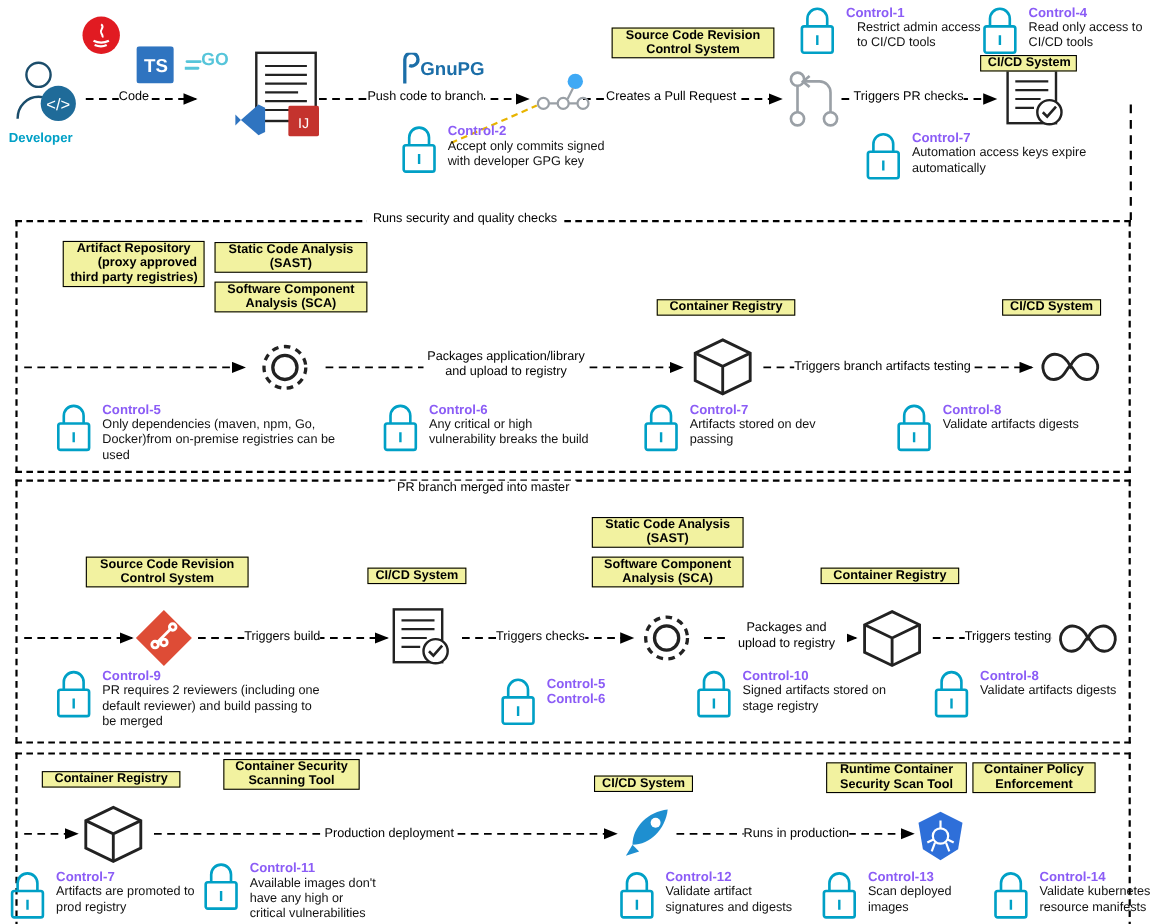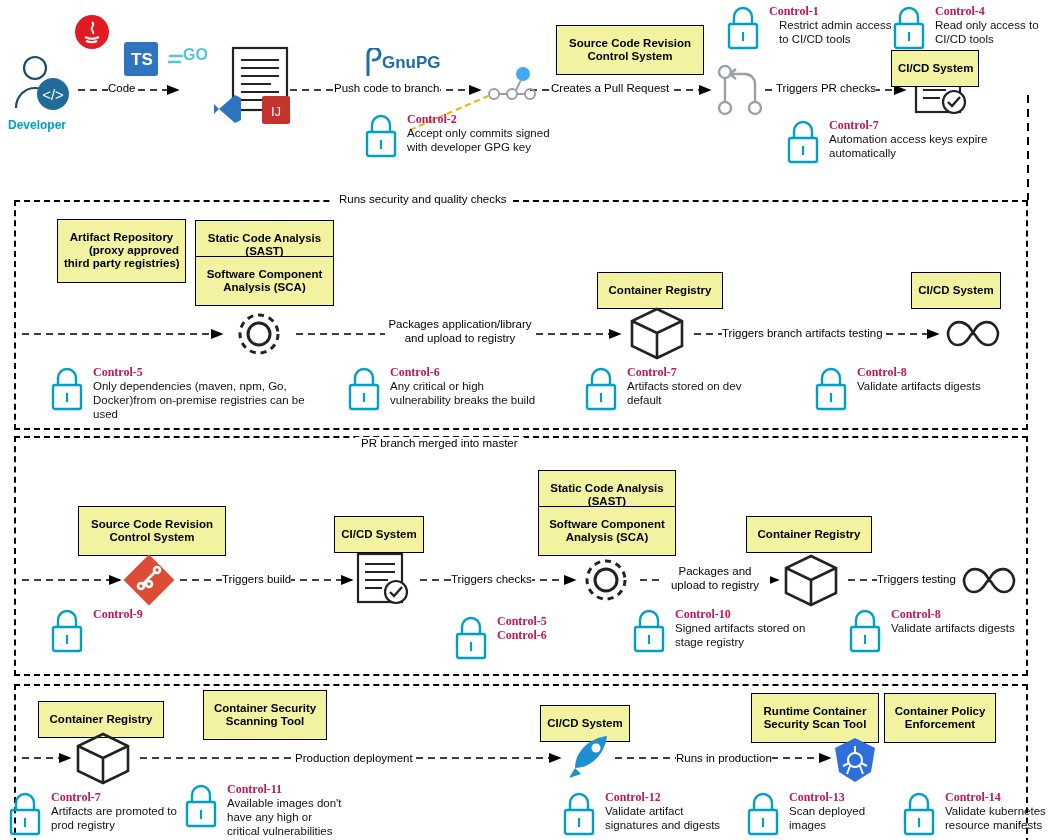--- a/index.html
+++ b/index.html
@@ -28,27 +28,27 @@
   }
   .tag{
     position:absolute;
     background:#f2f2a0;
     border:1px solid #000;
     color:#000;
     font-size:11.5px;
     font-weight:bold;
     text-align:center;
     line-height:1.15;
-    padding:11px 6px;
+    padding:0 6px;
     box-sizing:border-box;
     white-space:nowrap;
   }
   .ctrl{position:absolute;display:flex;align-items:flex-start;gap:7px;}
   .ctrl .txt{max-width:215px;}
-  .ctrl .ctitle{color:#be185d;font-weight:bold;font-size:12px;line-height:1.2;font-family:Liberation Serif, serif;}
+  .ctrl .ctitle{color:#8b5cf6;font-weight:bold;font-size:12px;line-height:1.2;}
   .ctrl .cdesc{color:#111;font-size:11.5px;line-height:1.22;}
   .lock{flex:0 0 auto;}
   .edge-label{
     position:absolute;
     background:#fff;
     font-size:11.5px;
     color:#000;
     line-height:1.2;
     white-space:nowrap;
     text-align:center;
@@ -346,21 +346,21 @@
 <div class="ctrl" style="left:582px;top:365px;">
   <span class="lock">
     <svg width="38" height="46" viewBox="0 0 38 46">
         <path d="M10 20 V13 a9 9 0 0 1 18 0 V20" fill="none" stroke="#00a0c6" stroke-width="2.4"></path>
         <rect x="5" y="20" width="28" height="24" rx="2" fill="none" stroke="#00a0c6" stroke-width="2.4"></rect>
         <line x1="19" y1="28" x2="19" y2="37" stroke="#00a0c6" stroke-width="2.2"></line>
       </svg>
   </span>
   <span class="txt">
     <span class="ctitle">Control-7</span>
-    <div class="cdesc" style="width:120px;">Artifacts stored on dev default</div>
+    <div class="cdesc" style="width:120px;">Artifacts stored on dev passing</div>
   </span>
 </div>
 <div class="ctrl" style="left:812px;top:365px;">
   <span class="lock">
     <svg width="38" height="46" viewBox="0 0 38 46">
         <path d="M10 20 V13 a9 9 0 0 1 18 0 V20" fill="none" stroke="#00a0c6" stroke-width="2.4"></path>
         <rect x="5" y="20" width="28" height="24" rx="2" fill="none" stroke="#00a0c6" stroke-width="2.4"></rect>
         <line x1="19" y1="28" x2="19" y2="37" stroke="#00a0c6" stroke-width="2.2"></line>
       </svg>
   </span>
@@ -443,20 +443,21 @@
 <div class="ctrl" style="left:48px;top:607px;">
   <span class="lock">
     <svg width="38" height="46" viewBox="0 0 38 46">
         <path d="M10 20 V13 a9 9 0 0 1 18 0 V20" fill="none" stroke="#00a0c6" stroke-width="2.4"></path>
         <rect x="5" y="20" width="28" height="24" rx="2" fill="none" stroke="#00a0c6" stroke-width="2.4"></rect>
         <line x1="19" y1="28" x2="19" y2="37" stroke="#00a0c6" stroke-width="2.2"></line>
       </svg>
   </span>
   <span class="txt">
     <span class="ctitle">Control-9</span>
+    <div class="cdesc" style="width:200px;">PR requires 2 reviewers (including one default reviewer) and build passing to be merged</div>
   </span>
 </div>
 <div class="ctrl" style="left:452px;top:614px;">
   <span class="lock">
     <svg width="38" height="46" viewBox="0 0 38 46">
         <path d="M10 20 V13 a9 9 0 0 1 18 0 V20" fill="none" stroke="#00a0c6" stroke-width="2.4"></path>
         <rect x="5" y="20" width="28" height="24" rx="2" fill="none" stroke="#00a0c6" stroke-width="2.4"></rect>
         <line x1="19" y1="28" x2="19" y2="37" stroke="#00a0c6" stroke-width="2.2"></line>
       </svg>
   </span>

